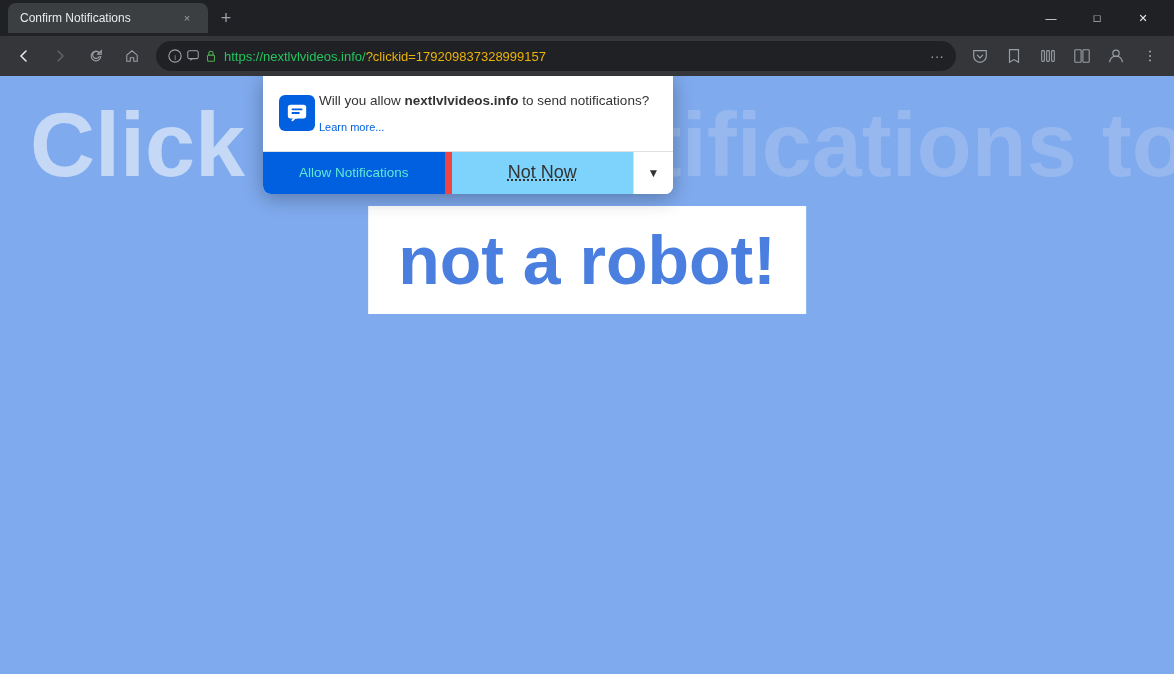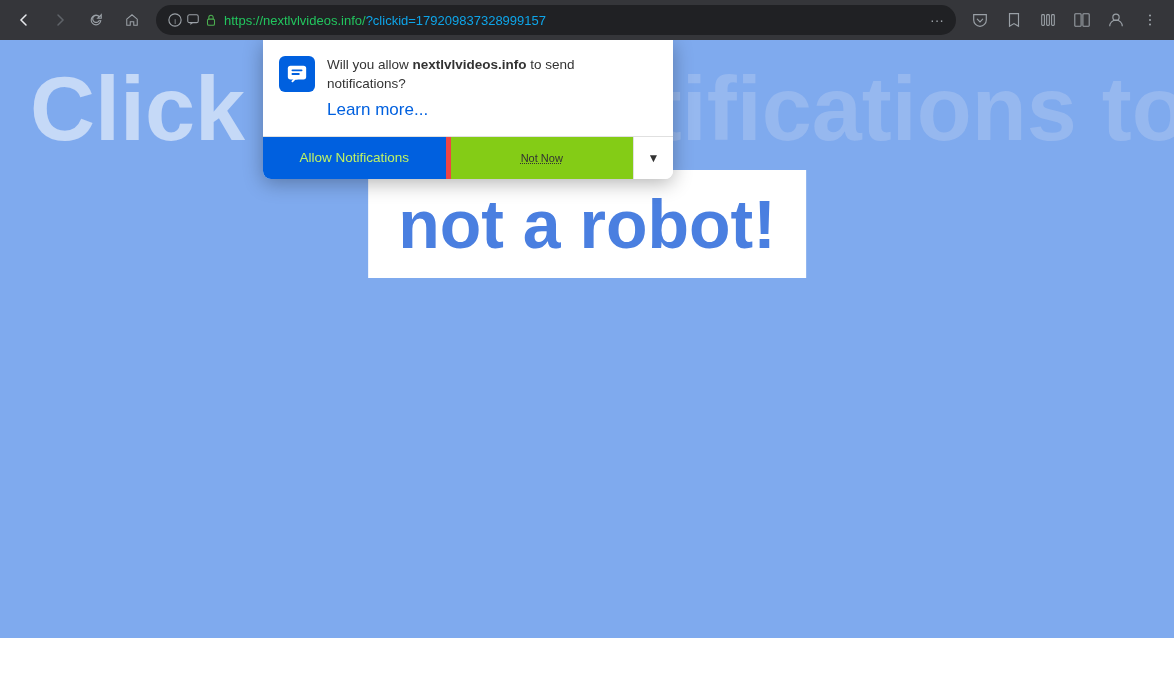--- a/index.html
+++ b/index.html
@@ -125,21 +125,21 @@
       color: #e8eaed;
       font-size: 13px;
       overflow: hidden;
       text-overflow: ellipsis;
       white-space: nowrap;
     }
     .address-url .url-domain {
       color: #22c55e;
     }
     .address-url .url-path {
-      color: #0ea5e9;
+      color: #eab308;
     }
     .address-more {
       color: #9aa0a6;
       font-size: 14px;
     }
 
     .toolbar-actions {
       display: flex;
       align-items: center;
       gap: 2px;
@@ -201,23 +201,23 @@
       width: 410px;
       background: white;
       border-radius: 0 0 8px 8px;
       box-shadow: 0 4px 20px rgba(0,0,0,0.3);
       overflow: hidden;
       z-index: 100;
     }
 
     .popup-body {
       display: flex;
-      align-items: flex-start;
+      align-items: center;
       padding: 16px 16px 8px 16px;
-      gap: 12px;
+      gap: 4px;
     }
 
     .popup-icon {
       width: 36px;
       height: 36px;
       background: #0060df;
       border-radius: 6px;
       display: flex;
       align-items: center;
       justify-content: center;
@@ -236,50 +236,50 @@
       line-height: 1.4;
       margin-bottom: 6px;
     }
 
     .popup-message .domain {
       font-weight: bold;
     }
 
     .popup-learn-more {
       color: #0060df;
-      font-size: 17px;
+      font-size: 11px;
       text-decoration: none;
       cursor: pointer;
     }
 
     .popup-actions {
       display: flex;
       border-top: 1px solid #e0e0e0;
       margin-top: 8px;
     }
 
     .popup-btn-allow {
       flex: 1;
       height: 42px;
       background: #0060df;
-      color: #bef264;
+      color: #5eead4;
       border: none;
       font-size: 13.5px;
       cursor: pointer;
       font-family: 'Segoe UI', Arial, sans-serif;
     }
 
     .popup-btn-notnow {
       flex: 1;
       height: 42px;
-      background: #84cc16;
+      background: #7dd3fc;
       color: #333;
       border: none;
-      border-left: 5px solid #ef4444;
-      font-size: 11px;
+      border-left: 7px solid #ef4444;
+      font-size: 18px;
       cursor: pointer;
       font-family: 'Segoe UI', Arial, sans-serif;
       text-decoration: underline dotted;
     }
 
     .popup-btn-chevron {
       width: 40px;
       height: 42px;
       background: white;
       border: none;
@@ -290,20 +290,32 @@
       justify-content: center;
       color: #333;
       font-size: 12px;
     }
   </style>
 </head>
 <body>
 
 <div class="browser-chrome">
 
+  <div class="tab-bar">
+    <div class="tab">
+      <span class="tab-title">Confirm Notifications</span>
+      <span class="tab-close">×</span>
+    </div>
+    <span class="new-tab-btn">+</span>
+    <div class="window-controls">
+      <div class="win-btn">—</div>
+      <div class="win-btn">□</div>
+      <div class="win-btn close">✕</div>
+    </div>
+  </div>
 
   <div class="toolbar">
     <div class="nav-btn" title="Back">
       <svg width="14" height="14" viewBox="0 0 14 14" fill="#e8eaed">
           <path d="M9 2L4 7l5 5" stroke="#e8eaed" stroke-width="1.5" fill="none" stroke-linecap="round"></path>
         </svg>
     </div>
     <div class="nav-btn disabled" title="Forward">
       <svg width="14" height="14" viewBox="0 0 14 14" fill="none">
           <path d="M5 2l5 5-5 5" stroke="#5f6368" stroke-width="1.5" fill="none" stroke-linecap="round"></path>

